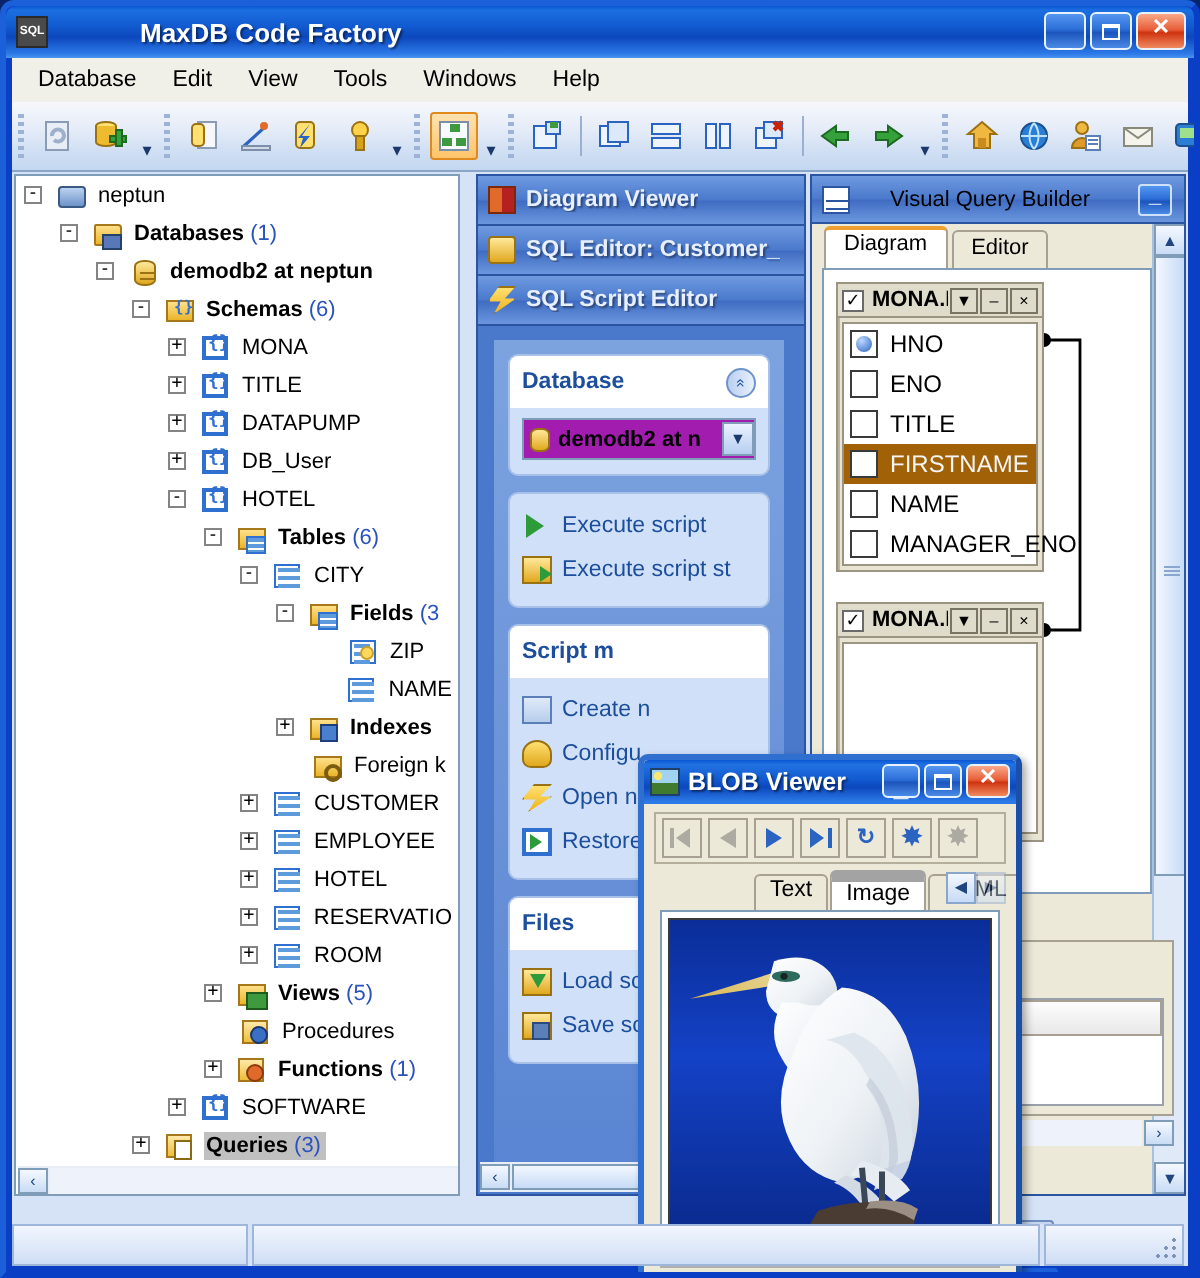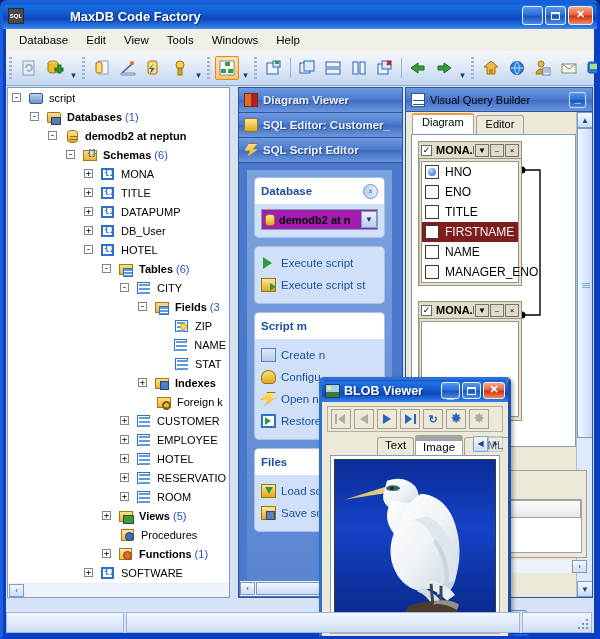--- a/index.html
+++ b/index.html
@@ -246,21 +246,21 @@
      box-shadow:1px 1px 0 #b9b3a0 inset; }
   .qtbl-head { height:17px; display:flex; align-items:center; padding:0 2px;
      background:#e0dccb; border-bottom:1px solid #9a9480; }
   .qtbl-head .qchk { width:11px; height:11px; background:#fff; border:1px solid #6a6a6a;
      margin-right:4px; color:#000; font-size:9px; line-height:9px; text-align:center; flex:0 0 auto;}
   .qtbl-head .qttl { font-weight:bold; font-size:11px; white-space:nowrap; overflow:hidden; flex:1 1 auto; }
   .qtbl-head .qbtn { width:14px; height:13px; background:#e0dccb; border:1px solid #7a7464;
      font-size:8px; line-height:11px; text-align:center; margin-left:1px; flex:0 0 auto; }
   .qtbl-body { background:#fff; margin:2px; border:1px solid #9a9480; }
   .qrow { height:20px; display:flex; align-items:center; padding-left:3px; }
-  .qrow.sel { background:#7f1d1d; }
+  .qrow.sel { background:#a16207; }
   .qrow .qchk2 { width:14px;height:14px;background:#fff;border:1px solid #3a3a3a;margin-right:6px;flex:0 0 auto;}
   .qrow .qkey { width:14px;height:14px;background:#fff;border:1px solid #3a3a3a;margin-right:6px;flex:0 0 auto;position:relative;}
   .qrow .qkey::after{content:'';position:absolute;left:2px;top:2px;width:8px;height:8px;border-radius:50%;
      background:radial-gradient(circle at 35% 30%,#bcd8ff,#2a63c0);}
   .qrow .qname { font-size:12px; color:#000; white-space:nowrap; }
   .qrow.sel .qname { color:#f4f4f4; }
   .vqb-scroll { position:absolute; right:0; top:0; bottom:0; width:16px; background:#dfe9f8;
      border-left:1px solid #a8c0e0; }
   .vq-sb-btn { width:16px; height:16px; background:linear-gradient(180deg,#f4f8ff,#c9dcf5);
      border:1px solid #7f9db9; display:flex; align-items:center; justify-content:center;
@@ -540,21 +540,21 @@
 
     <div id="tree-panel">
       <div id="tree-rows">
           <div class="tree-row">
             <span style="display: inline-block; width: 4px;"></span>
             <span class="tw">-</span>
             <span class="tdots"></span>
             <span class="ticon">
               <span class="ic-server" style="position: absolute; left: 0px; top: 0px;"></span>
             </span>
-            <span class="lbl-wrap"><span class="t-lbl">script</span></span>
+            <span class="lbl-wrap"><span class="t-lbl">neptun</span></span>
           </div>
           <div class="tree-row">
             <span style="display: inline-block; width: 22px;"></span>
             <span class="tw">-</span>
             <span class="tdots"></span>
             <span class="ticon">
               <span class="ic-folder-b" style="position: absolute; left: 0px; top: 0px;"></span>
             </span>
             <span class="lbl-wrap"><span class="t-lbl b">Databases</span><span class="t-cnt"> (1)</span></span>
           </div>
@@ -658,29 +658,20 @@
             <span class="lbl-wrap"><span class="t-lbl">ZIP</span></span>
           </div>
           <div class="tree-row">
             <span style="display: inline-block; width: 148px;"></span>
             <span style="display: inline-block; width: 13px;"></span>
             <span class="tdots"></span>
             <span class="ticon">
               <span class="ic-tbl" style="position: absolute; left: 0px; top: 0px;"></span>
             </span>
             <span class="lbl-wrap"><span class="t-lbl">NAME</span></span>
-          </div>
-          <div class="tree-row">
-            <span style="display: inline-block; width: 148px;"></span>
-            <span style="display: inline-block; width: 13px;"></span>
-            <span class="tdots"></span>
-            <span class="ticon">
-              <span class="ic-tbl" style="position: absolute; left: 0px; top: 0px;"></span>
-            </span>
-            <span class="lbl-wrap"><span class="t-lbl">STAT</span></span>
           </div>
           <div class="tree-row">
             <span style="display: inline-block; width: 130px;"></span>
             <span class="tw">+</span>
             <span class="tdots"></span>
             <span class="ticon">
               <span class="ic-idx" style="position: absolute; left: 0px; top: 0px;"></span>
             </span>
             <span class="lbl-wrap"><span class="t-lbl b">Indexes</span></span>
           </div>
@@ -884,21 +875,21 @@
           <div class="hsb-track">
             <div class="hsb-thumb" style="width:60%"></div>
           </div>
         </div>
       </div>
     </div>
 
     <div id="vqb-panel">
       <div id="vqb-cap">
         <span class="dci-vqb"></span>
-        <span class="dc-txt" style="margin-left:5px">Visual Query Builder</span>
+        <span class="dc-txt" style="margin-left:20px">Visual Query Builder</span>
         <span id="vqb-min">_</span>
       </div>
       <div id="vqb-body">
         <div class="vqb-tabs">
           <div class="vqb-tab active">Diagram</div>
           <div class="vqb-tab">Editor</div>
         </div>
 
         <div class="vqb-canvas">
 

